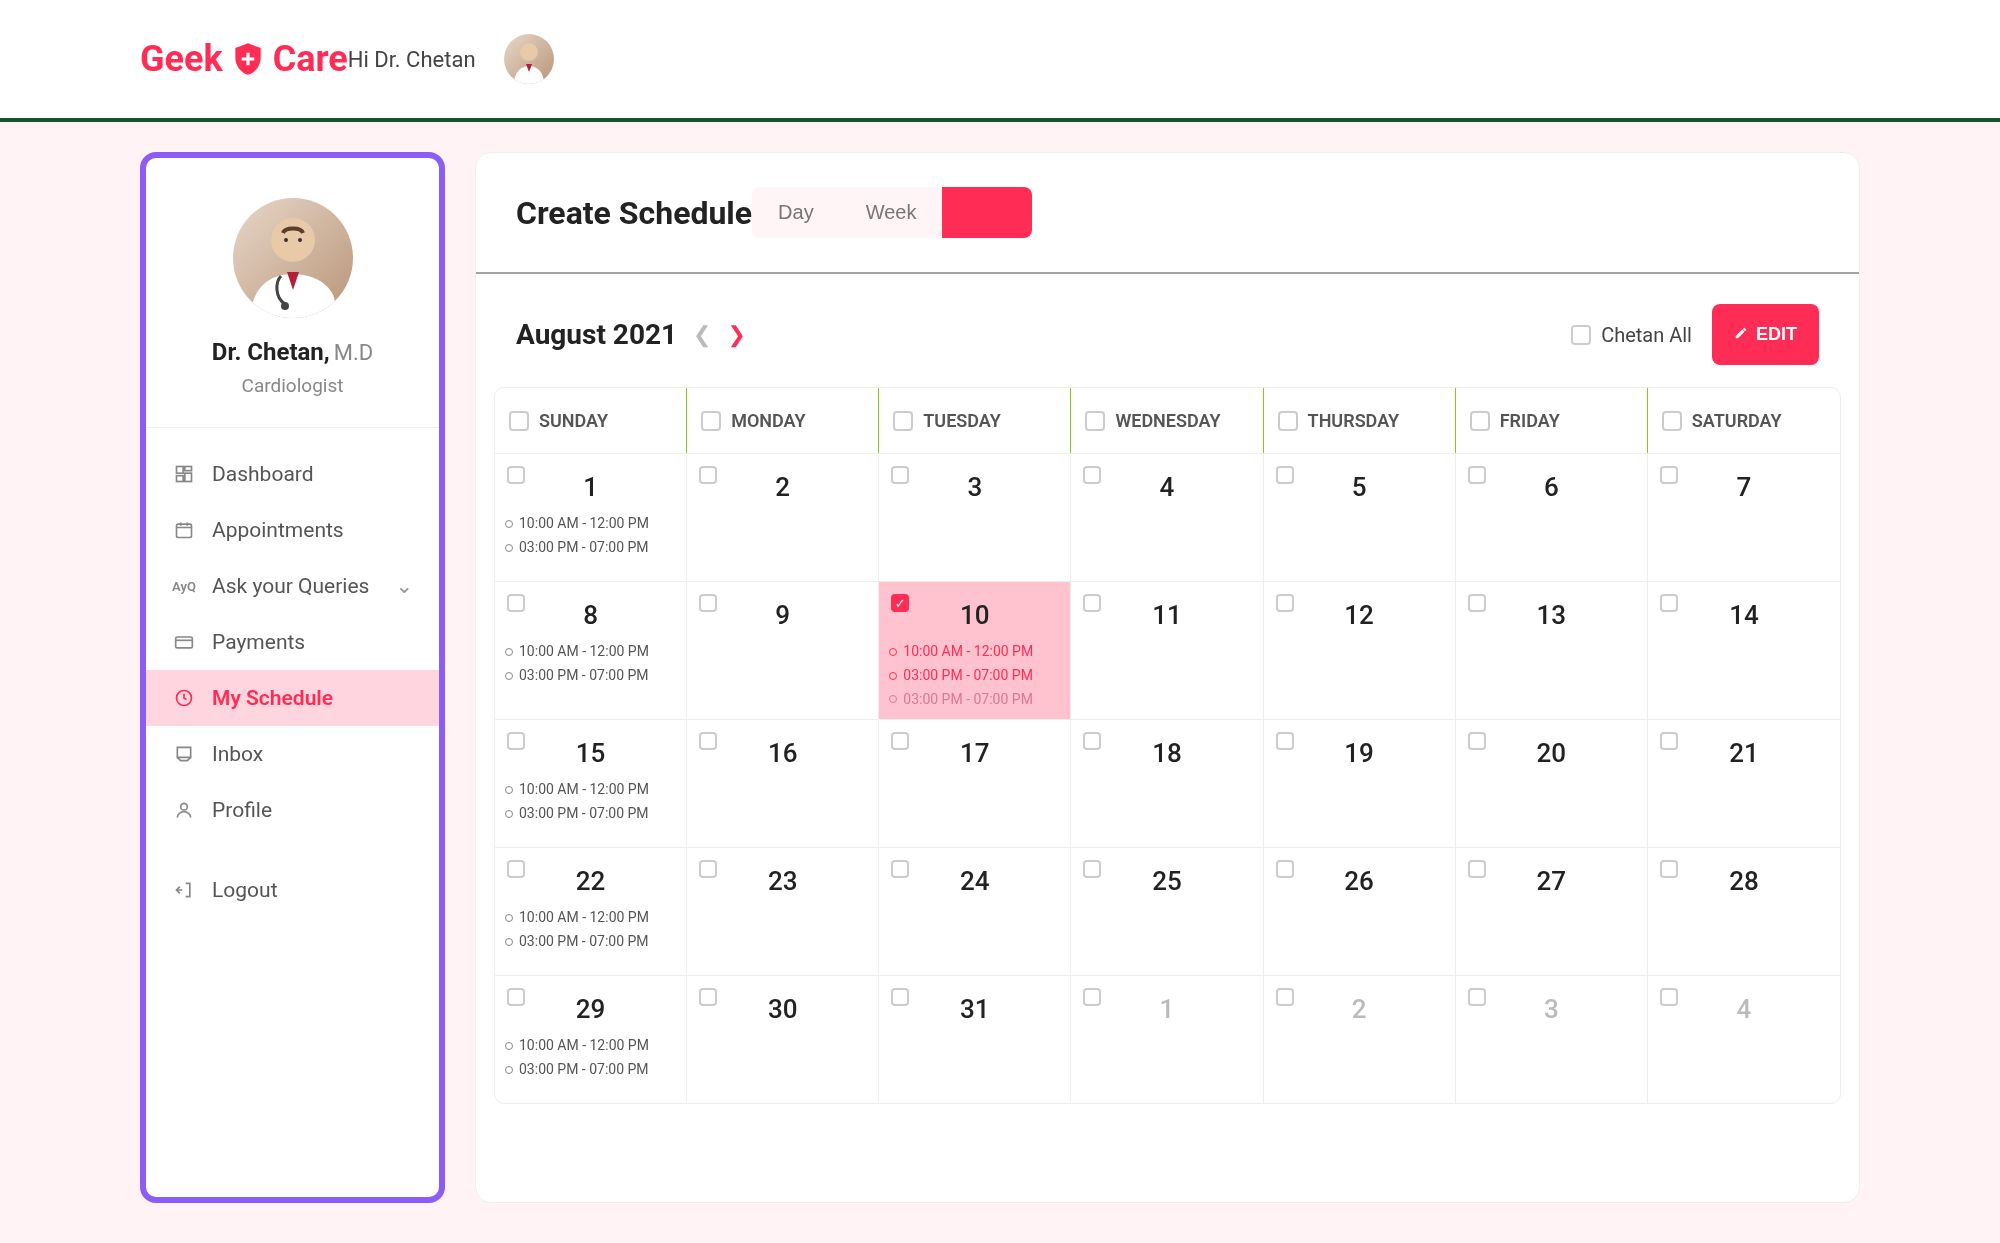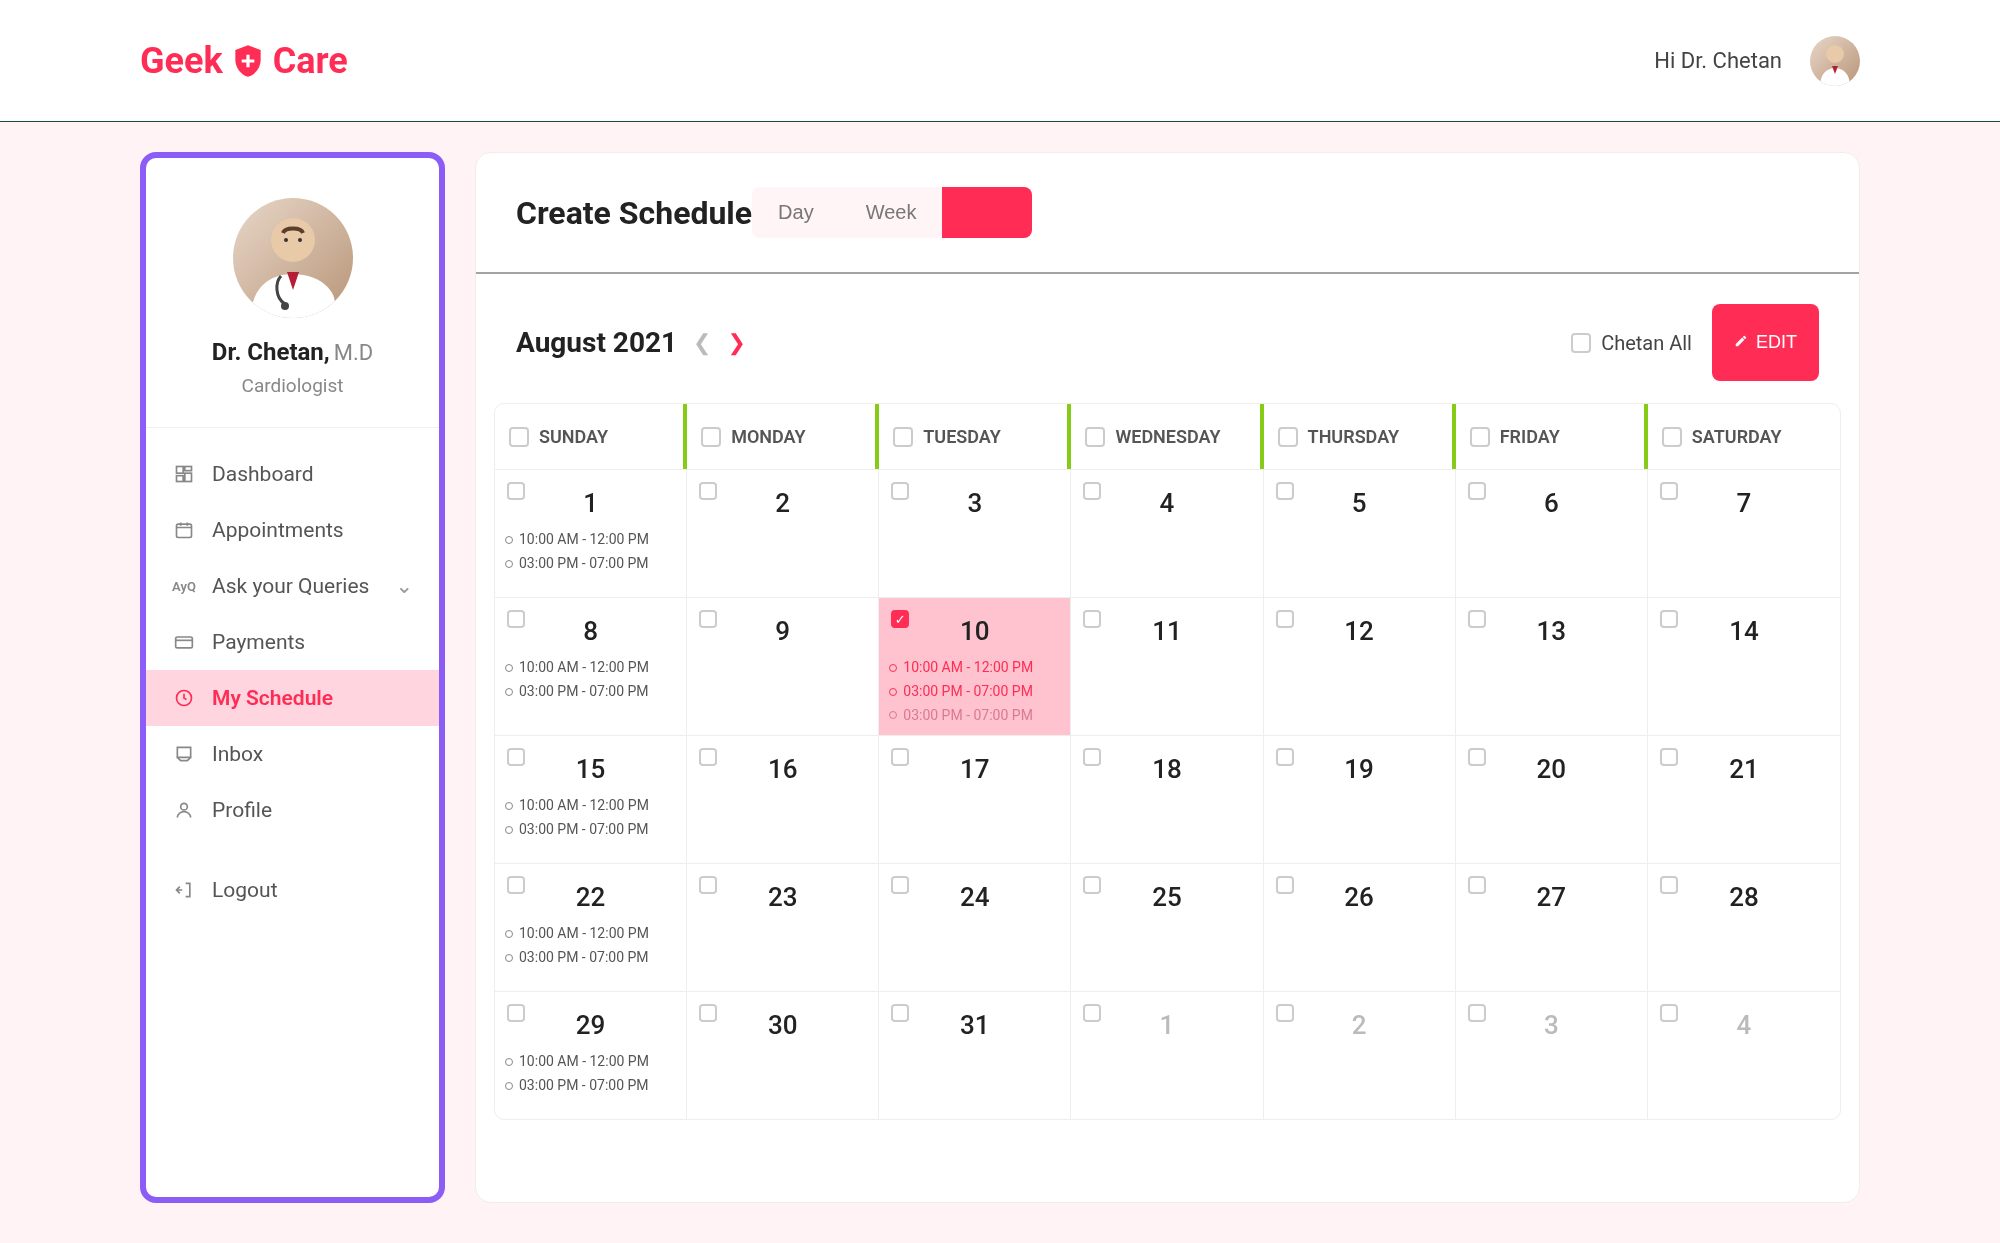--- a/index.html
+++ b/index.html
@@ -1,20 +1,20 @@
 <!DOCTYPE html>
 <html><head>
 <meta charset="utf-8">
 <style>
 * { box-sizing: border-box; margin: 0; padding: 0; }
 body { font-family: -apple-system, BlinkMacSystemFont, "Segoe UI", Roboto, sans-serif; background: #fff; color: #333; }
 .app { width: 2000px; height: 1243px; position: relative; }
 
 
-.topbar { height: 122px; display: flex; align-items: center; justify-content: space-between; padding: 4px 140px; background: #fff; border-bottom: 1px solid #14532d; }
+.topbar { height: 122px; display: flex; align-items: center; padding: 4px 140px; background: #fff; border-bottom: 4px solid #14532d; }
 .logo { display: flex; align-items: center; gap: 6px; font-size: 36px; font-weight: 700; }
 .logo .geek { color: #ff2d55; }
 .logo .shield { color: #ff2d55; display: inline-flex; align-items: center; }
 .logo .care { color: #ff2d55; }
 .topbar-right { display: flex; align-items: center; gap: 28px; }
 .greeting { font-size: 22px; color: #444; }
 .avatar-sm { width: 50px; height: 50px; border-radius: 50%; background: linear-gradient(135deg,#e8d7c9,#b89578); display: flex; align-items: center; justify-content: center; overflow: hidden; }
 
 
 .main-wrap { background: #fff3f5; padding: 30px 140px 40px; min-height: 1121px; display: flex; gap: 30px; }
@@ -43,26 +43,26 @@
 .view-toggle button.pink { background: #ff2d55; color: #fff; width: 90px; }
 
 .content-sub { padding: 30px 40px 22px; display: flex; align-items: center; justify-content: space-between; }
 .month-nav { display: flex; align-items: center; gap: 16px; }
 .month-label { font-size: 28px; font-weight: 700; color: #222; }
 .arrow { font-size: 22px; cursor: pointer; }
 .arrow.l { color: #bbb; }
 .arrow.r { color: #ff2d55; }
 .sub-right { display: flex; align-items: center; gap: 20px; }
 .selectall { display: flex; align-items: center; gap: 10px; font-size: 20px; color: #444; }
-.edit-btn { background: #ff2d55; color: #fff; border: none; border-radius: 8px; padding: 28px 22px; font-size: 18px; font-weight: 400; cursor: pointer; display: inline-flex; align-items: center; gap: 8px; }
+.edit-btn { background: #ff2d55; color: #fff; border: none; border-radius: 8px; padding: 20px 22px; font-size: 18px; font-weight: 700; cursor: pointer; display: inline-flex; align-items: center; gap: 8px; }
 
 
 .cal { margin: 0 18px 20px; border: 1px solid #eee; border-radius: 10px; overflow: hidden; }
 .cal-row { display: grid; grid-template-columns: repeat(7, 1fr); }
-.cal-head .cell { padding: 22px 14px; border-right: 4px solid #84cc16; font-size: 18px; font-weight: 600; color: #555; display: flex; align-items: center; gap: 10px; }
+.cal-head .cell { padding: 22px 14px; border-right: 1px solid #84cc16; font-size: 18px; font-weight: 600; color: #555; display: flex; align-items: center; gap: 10px; }
 .cal-head .cell:last-child { border-right: none; }
 .cal-body .cell { border-right: 1px solid #eee; border-top: 1px solid #eee; min-height: 128px; padding: 12px 10px 8px; position: relative; }
 .cal-body .cell:last-child { border-right: none; }
 .cell .cb { position: absolute; top: 12px; left: 12px; width: 18px; height: 18px; border: 2px solid #ccc; border-radius: 4px; background: #fff; cursor: pointer; }
 .cell .cb.ck { background: #ff2d55; border-color: #ff2d55; display: flex; align-items: center; justify-content: center; color: #fff; font-size: 13px; }
 .cell .daynum { text-align: center; font-size: 26px; font-weight: 500; color: #222; margin-top: 6px; }
 .cell.other .daynum { color: #bbb; }
 .cell.sel { background: #ffc2cf; }
 .events { margin-top: 10px; }
 .ev { font-size: 14px; color: #555; display: flex; align-items: center; gap: 6px; line-height: 1.7; }

